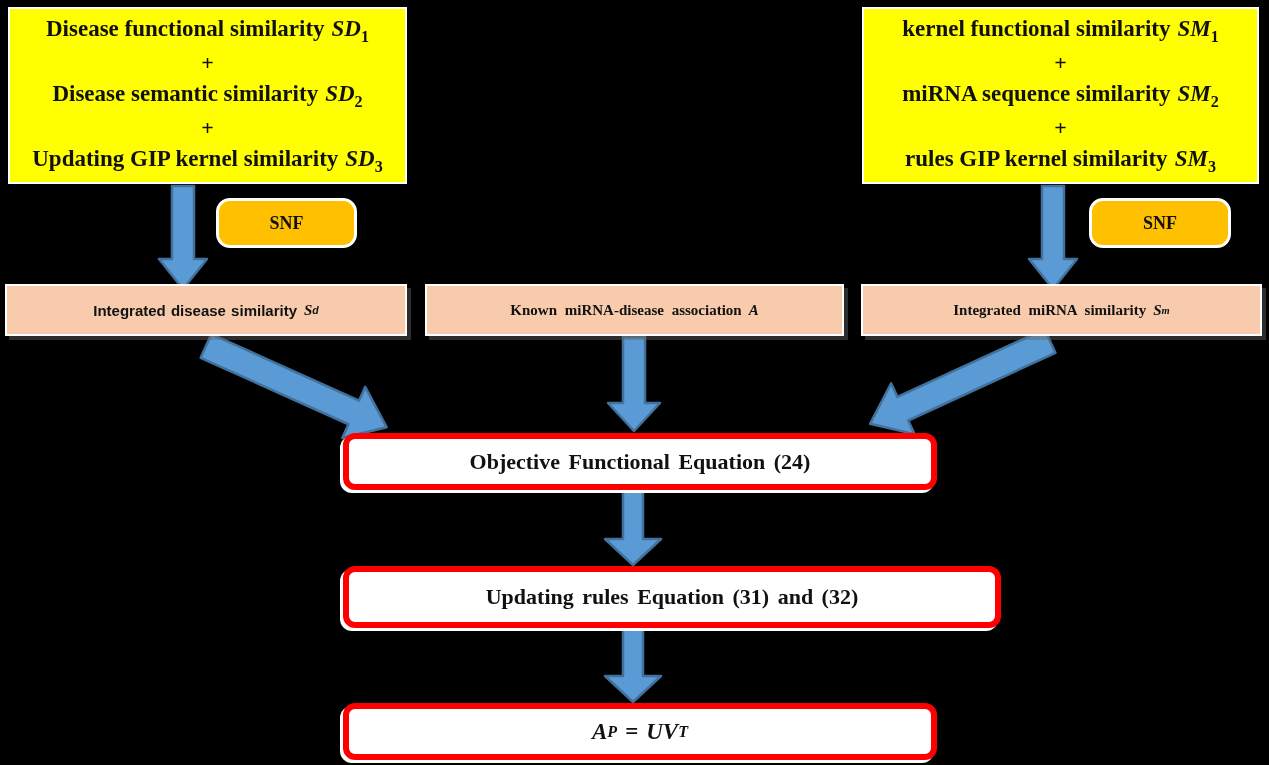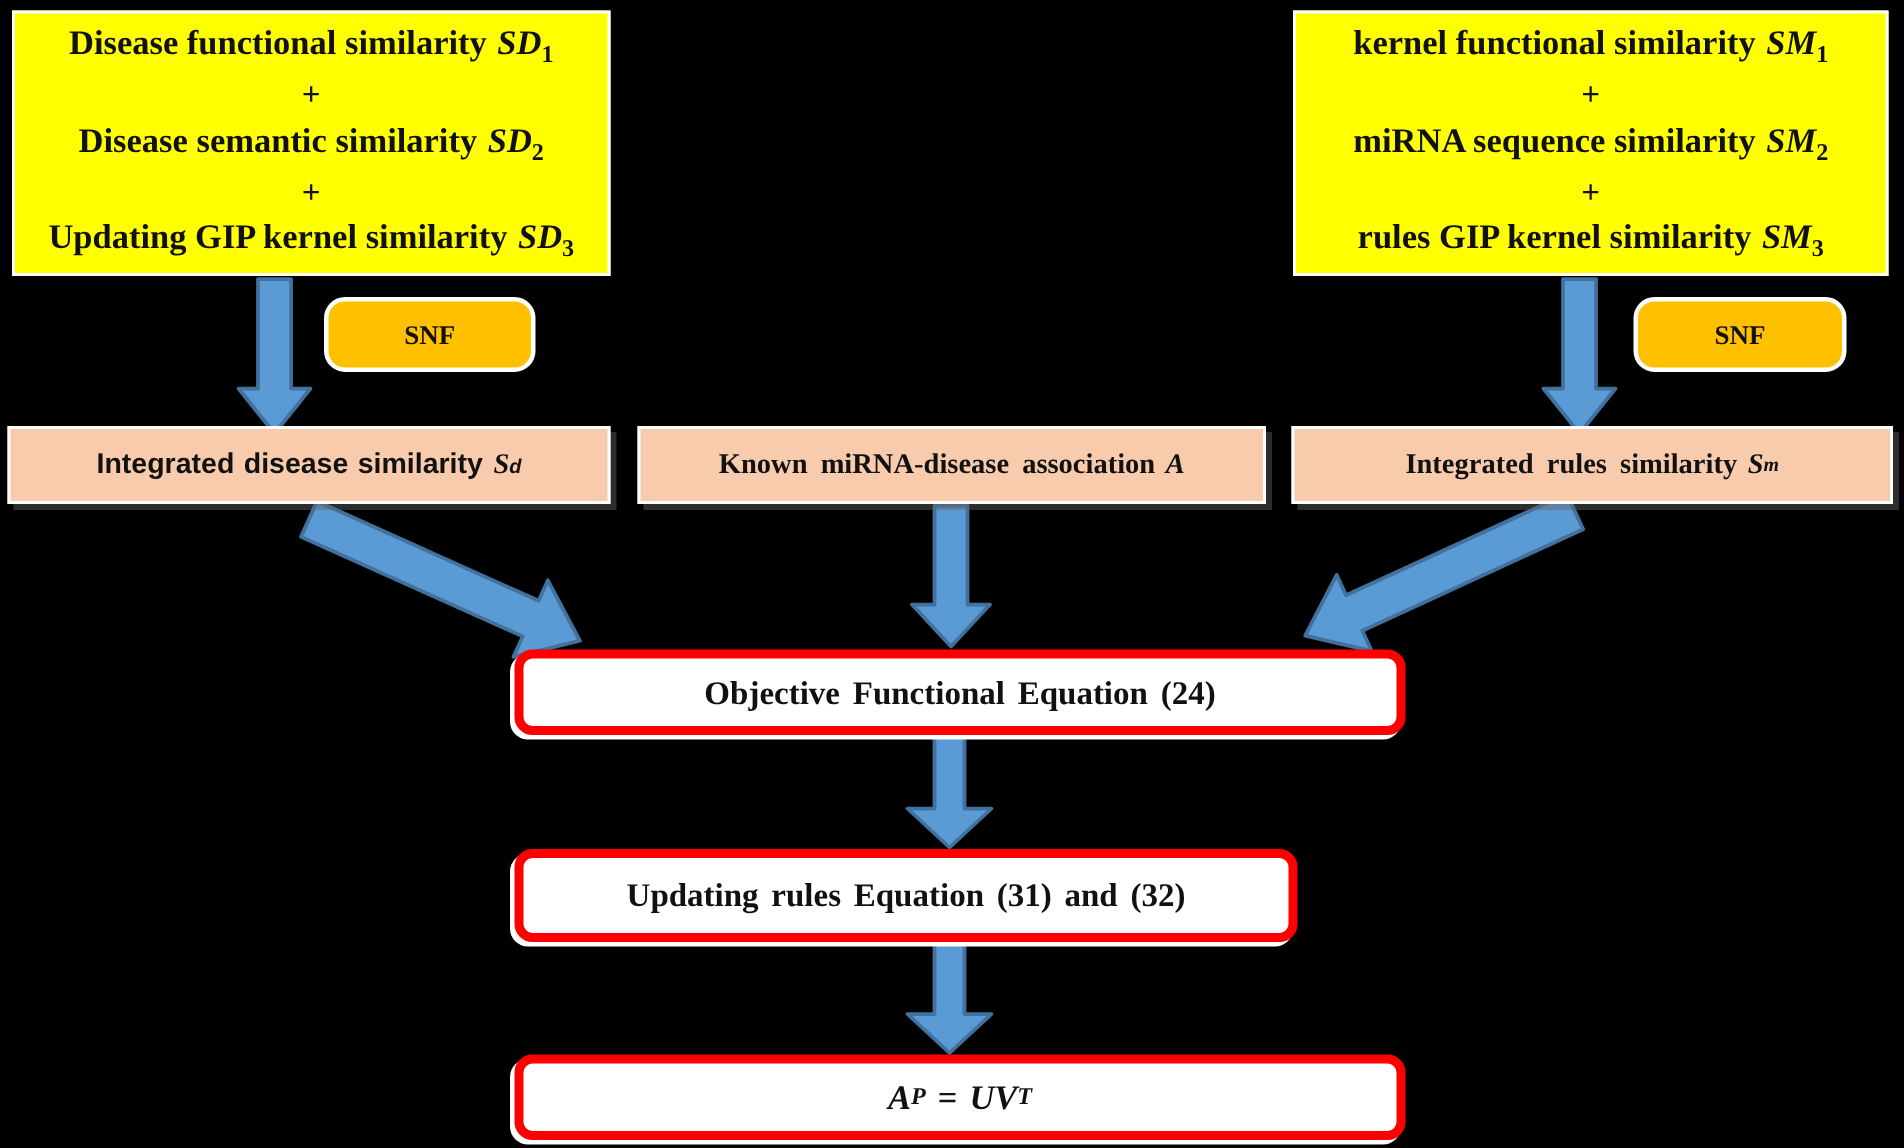--- a/index.html
+++ b/index.html
@@ -20,21 +20,21 @@
   }
   .yellow-box .plus-line{font-size:22px;font-weight:bold;}
 
   .snf-box{
     background:var(--box-orange,#FFC000);border:3px solid var(--border-white,#fff);
     border-radius:14px;font-weight:bold;font-size:18px;
   }
 
   .peach-box{
     background:var(--box-peach,#F8CBAD);border:2px solid var(--border-white,#fff);
-    font-weight:bold;font-size:19px;box-shadow:4px 4px 0 rgba(99,99,99,0.45);
+    font-weight:bold;font-size:15px;box-shadow:4px 4px 0 rgba(99,99,99,0.45);
     white-space:nowrap;
     text-align:right;
   }
   .peach-box.serif{word-spacing:4px;}
   .peach-box.sans{font-family:"Liberation Sans","DejaVu Sans",sans-serif;word-spacing:1px;}
 
   .red-box{
     background:#fff;border:6px solid var(--border-red,#FF0000);
     border-radius:12px;font-weight:bold;font-size:22px;word-spacing:3px;
     box-shadow:-3px 3px 0 var(--border-white,#fff);
@@ -108,29 +108,29 @@
   <div class="node peach-box sans" style="left:5px;top:284px;width:402px;height:52px;">
     <span>Integrated disease similarity</span>
       <span class="math">S</span>
       <sup class="math-sup">d</sup>
   </div>
   <div class="node peach-box serif" style="left:425px;top:284px;width:419px;height:52px;">
     <span>Known miRNA-disease association</span>
       <span class="math">A</span>
   </div>
   <div class="node peach-box serif" style="left:861px;top:284px;width:401px;height:52px;">
-    <span>Integrated rules similarity</span>
+    <span>Integrated miRNA similarity</span>
       <span class="math">S</span>
       <sup class="math-sup">m</sup>
   </div>
 
   <div class="node red-box" style="left:343px;top:433px;width:594px;height:57px;">
     <span>Objective Functional Equation (24)</span>
   </div>
-  <div class="node red-box" style="left:343px;top:566px;width:522px;height:62px;">
+  <div class="node red-box" style="left:343px;top:566px;width:658px;height:62px;">
     <span>Updating rules Equation (31) and (32)</span>
   </div>
   <div class="node red-box formula" style="left:343px;top:703px;width:594px;height:57px;">
     <span class="math tight">A</span>
       <sup class="math-sup">P</sup>
       <span class="eq">=</span>
       <span class="math tight">UV</span>
       <sup class="math-sup">T</sup>
   </div>
 

